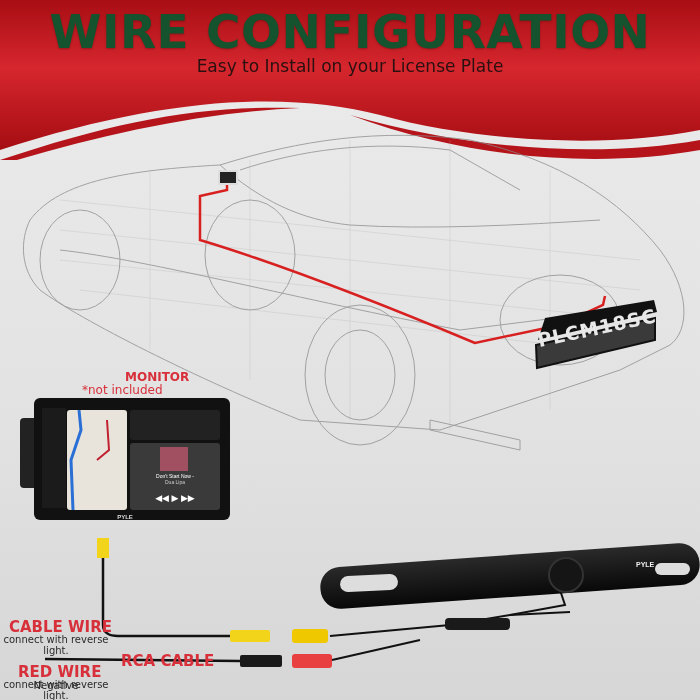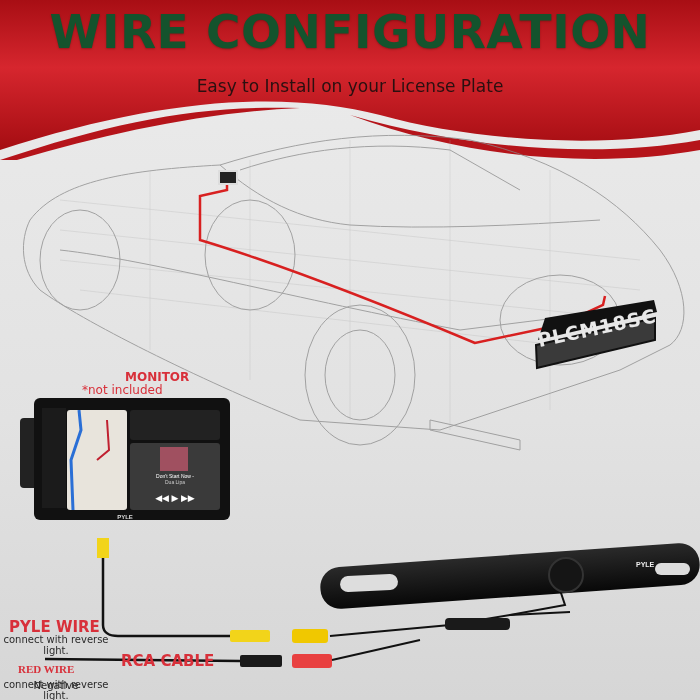--- a/index.html
+++ b/index.html
@@ -1,20 +1,20 @@
 <!DOCTYPE html>
 <html><head>
 <meta charset="utf-8">
 <style>
   html,body{margin:0;padding:0;}
   body{width:700px;height:700px;overflow:hidden;position:relative;font-family:"Liberation Sans",sans-serif;background:#e4e4e4;}
   .bg{position:absolute;inset:0;background:linear-gradient(180deg,#ececec 0%,#e2e2e2 60%,#d6d6d6 100%);}
   .banner{position:absolute;left:0;top:0;width:700px;height:160px;}
   .title{position:absolute;left:0;right:0;top:4px;text-align:center;color:#14532d;font-weight:900;font-size:47px;letter-spacing:0.5px;font-family:"DejaVu Sans",sans-serif;text-shadow:0 1px 2px rgba(0,0,0,.25);}
-  .subtitle{position:absolute;left:0;right:0;top:76px;text-align:center;color:#2a1010;font-size:17px;font-family:"DejaVu Sans",sans-serif;}
+  .subtitle{position:absolute;left:0;right:0;top:56px;text-align:center;color:#2a1010;font-size:17px;font-family:"DejaVu Sans",sans-serif;}
   .car{position:absolute;left:0;top:100px;width:700px;height:400px;}
   .label{position:absolute;font-family:"DejaVu Sans",sans-serif;}
   .lbl-red{color:#d8303a;font-weight:bold;}
   .lbl-small{color:#2a2a2a;font-size:10px;text-align:center;}
   .monitor{position:absolute;left:20px;top:398px;width:210px;height:122px;}
   .camera{position:absolute;left:310px;top:535px;width:392px;height:80px;}
 </style>
 </head>
 <body>
 
@@ -102,18 +102,18 @@
 
 <div class="camera">
   <div style="position:absolute;left:10px;top:20px;width:380px;height:42px;background:linear-gradient(#2a2a2a,#080808);border-radius:20px;transform:rotate(-4deg);"></div>
   <div style="position:absolute;left:30px;top:40px;width:58px;height:16px;background:#ddd;border-radius:8px;transform:rotate(-3deg);"></div>
   <div style="position:absolute;left:345px;top:28px;width:35px;height:12px;background:#ddd;border-radius:6px;"></div>
   <div style="position:absolute;left:238px;top:22px;width:32px;height:32px;background:#151515;border-radius:50%;border:2px solid #333;"></div>
   <div style="position:absolute;left:326px;top:26px;color:#eee;font-size:7px;font-weight:bold;">PYLE</div>
 </div>
 
 <div class="label lbl-red" style="left:121px;top:652px;font-size:15px;">RCA CABLE</div>
-<div class="label lbl-red" style="left:9px;top:618px;font-size:15px;">PYLE WIRE</div>
+<div class="label lbl-red" style="left:9px;top:618px;font-size:15px;">CABLE WIRE</div>
 <div class="label lbl-small" style="left:3px;top:634px;width:106px;">connect with reverse light.</div>
 <div class="label lbl-small" style="left:3px;top:644px;width:106px;margin-top:36px;">Negative</div>
-<div class="label lbl-red" style="left:18px;top:663px;font-size:11px;font-family:Liberation Serif, serif;">RED WIRE</div>
+<div class="label lbl-red" style="left:18px;top:663px;font-size:15px;">RED WIRE</div>
 <div class="label lbl-small" style="left:3px;top:679px;width:106px;">connect with reverse light.</div>
 <div class="label lbl-small" style="left:3px;top:689px;width:106px;margin-top:12px;">Positive</div>
 
 </body></html>

